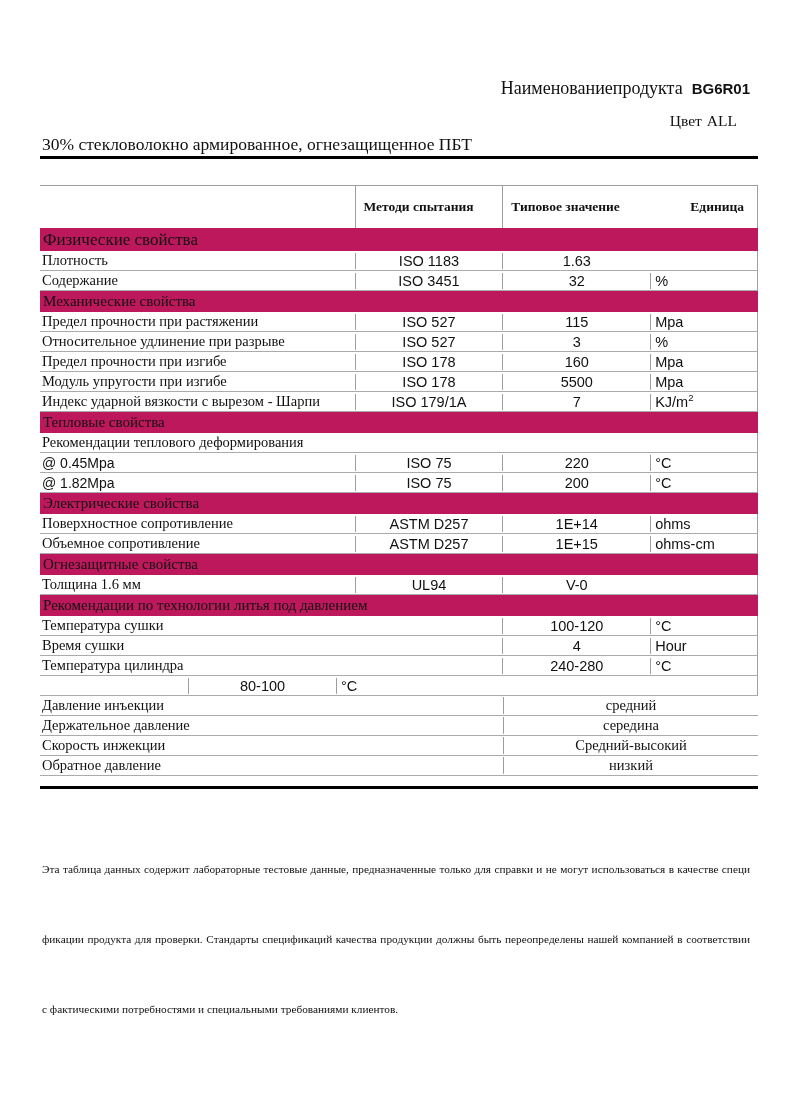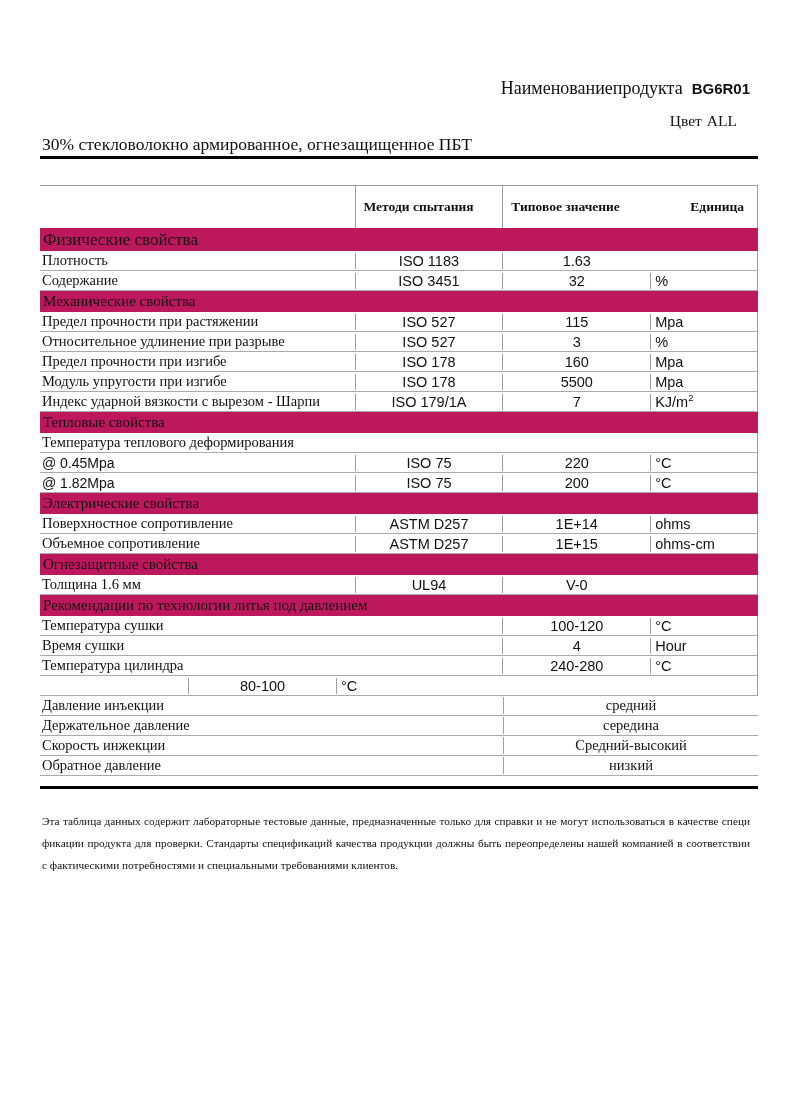--- a/index.html
+++ b/index.html
@@ -102,21 +102,21 @@
     border-left: 1px solid #9e9e9e;
   }
   .c4 sup { font-size: 9.5px; position: relative; top: -4px; line-height: 0; }
 
   .footnote {
     position: absolute;
     top: 810px; left: 42px; width: 708px;
     font-size: 11.3px;
     line-height: 22px;
   }
-  .footnote div { text-align: justify; text-align-last: justify; }
+  .footnote div { text-align: justify; text-align-last: justify; margin-top: 48px; }
   .footnote div:last-child { text-align-last: left; }
 </style>
 </head>
 <body>
 
 <div class="doc">
 
   <div class="head-right">
     <span>Наименованиепродукта</span><span class="product-code">BG6R01</span>
   </div>
@@ -182,21 +182,21 @@
         <div class="trow drow">
           <div class="cell c1">Индекс ударной вязкости с вырезом - Шарпи</div>
           <div class="cell c2">ISO 179/1A</div>
           <div class="cell c3">7</div>
           <div class="cell c4">KJ/m<sup>2</sup></div>
         </div>
         <div class="trow section">
           <div class="section-label">Тепловые свойства</div>
         </div>
         <div class="trow drow">
-          <div class="cell c1">Температура теплового деформирования</div>
+          <div class="cell c1">Рекомендации теплового деформирования</div>
           <div class="cell c2"></div>
           <div class="cell c3"></div>
           <div class="cell c4"></div>
         </div>
         <div class="trow drow">
           <div class="cell c1 sans">@ 0.45Mpa</div>
           <div class="cell c2">ISO 75</div>
           <div class="cell c3">220</div>
           <div class="cell c4">°C</div>
         </div>

